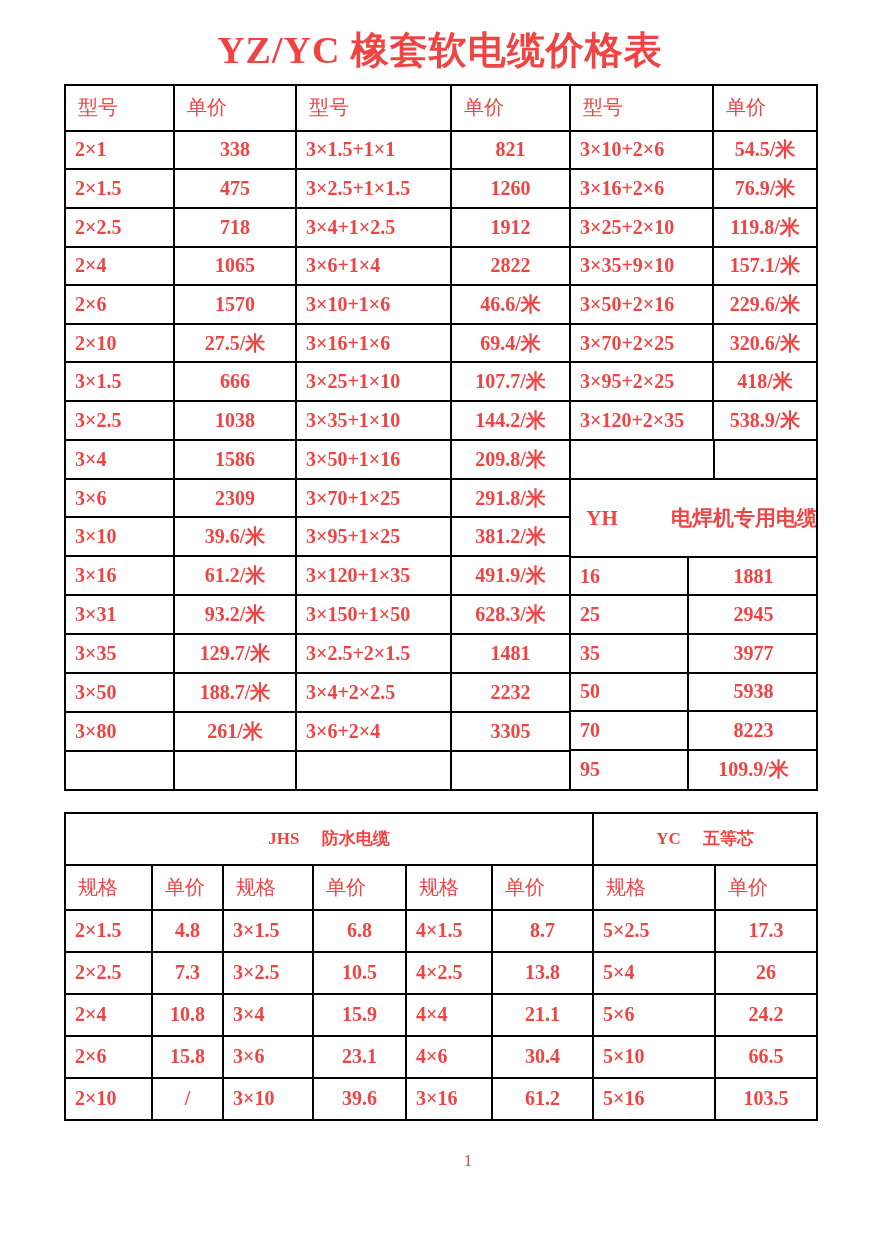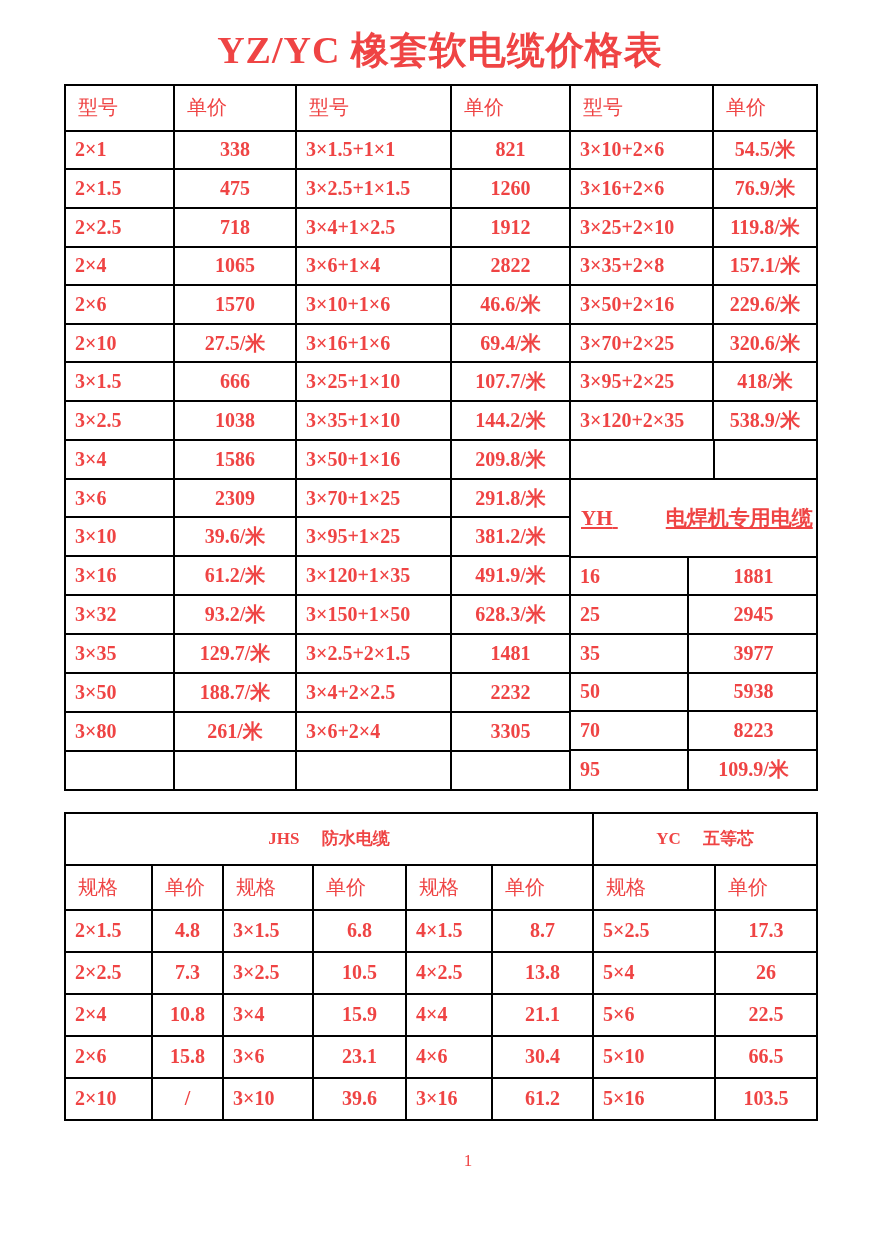--- a/index.html
+++ b/index.html
@@ -18,21 +18,21 @@
   .bottom{width:752px;margin:21px 0 0 64px;}
   .main tr.hr{height:46px;}
   .main tr.r{height:38.65px;}
   th{font-weight:normal;font-size:20px;text-align:left;padding-left:12px;}
   td.m{font-size:20px;font-weight:bold;text-align:left;padding-left:9px;}
   td.p{font-size:20px;font-weight:bold;text-align:center;}
   td.yh-wrap{padding:0;vertical-align:top;}
   .yht{width:100%;height:100%;border:hidden;}
   .yht tr.r{height:38.65px;}
   .yht tr.yhh{height:77.3px;}
-  .yht td.yhcell{font-size:21px;font-weight:bold;text-align:left;padding-left:10px;text-decoration:underline;}
+  .yht td.yhcell{font-size:21px;font-weight:bold;text-align:right;padding-left:10px;}
   .yht .lbl{margin-left:48px;}
   .bottom tr.sh{height:52px;}
   .bottom tr.hh{height:45px;}
   .bottom tr.r{height:42px;}
   td.sect{font-size:17px;font-weight:bold;text-align:center;}
   td.sect .lbl{margin-left:18px;}
   .bottom th{margin-left:42px;}
   .pagenum{margin-top:30px;text-align:center;font-size:17px;}
   .pagenum span{margin-left:56px;}
 </style>
@@ -83,21 +83,21 @@
       <td class="m">3×4+1×2.5</td>
       <td class="p">1912</td>
       <td class="m">3×25+2×10</td>
       <td class="p">119.8/米</td>
     </tr>
     <tr class="r">
       <td class="m">2×4</td>
       <td class="p">1065</td>
       <td class="m">3×6+1×4</td>
       <td class="p">2822</td>
-      <td class="m">3×35+2×8</td>
+      <td class="m">3×35+9×10</td>
       <td class="p">157.1/米</td>
     </tr>
     <tr class="r">
       <td class="m">2×6</td>
       <td class="p">1570</td>
       <td class="m">3×10+1×6</td>
       <td class="p">46.6/米</td>
       <td class="m">3×50+2×16</td>
       <td class="p">229.6/米</td>
     </tr>
@@ -188,21 +188,21 @@
       <td class="m">3×95+1×25</td>
       <td class="p">381.2/米</td>
     </tr>
     <tr class="r">
       <td class="m">3×16</td>
       <td class="p">61.2/米</td>
       <td class="m">3×120+1×35</td>
       <td class="p">491.9/米</td>
     </tr>
     <tr class="r">
-      <td class="m">3×32</td>
+      <td class="m">3×31</td>
       <td class="p">93.2/米</td>
       <td class="m">3×150+1×50</td>
       <td class="p">628.3/米</td>
     </tr>
     <tr class="r">
       <td class="m">3×35</td>
       <td class="p">129.7/米</td>
       <td class="m">3×2.5+2×1.5</td>
       <td class="p">1481</td>
     </tr>
@@ -280,21 +280,21 @@
       <td class="p">26</td>
     </tr>
     <tr class="r">
       <td class="m">2×4</td>
       <td class="p">10.8</td>
       <td class="m">3×4</td>
       <td class="p">15.9</td>
       <td class="m">4×4</td>
       <td class="p">21.1</td>
       <td class="m">5×6</td>
-      <td class="p">22.5</td>
+      <td class="p">24.2</td>
     </tr>
     <tr class="r">
       <td class="m">2×6</td>
       <td class="p">15.8</td>
       <td class="m">3×6</td>
       <td class="p">23.1</td>
       <td class="m">4×6</td>
       <td class="p">30.4</td>
       <td class="m">5×10</td>
       <td class="p">66.5</td>

